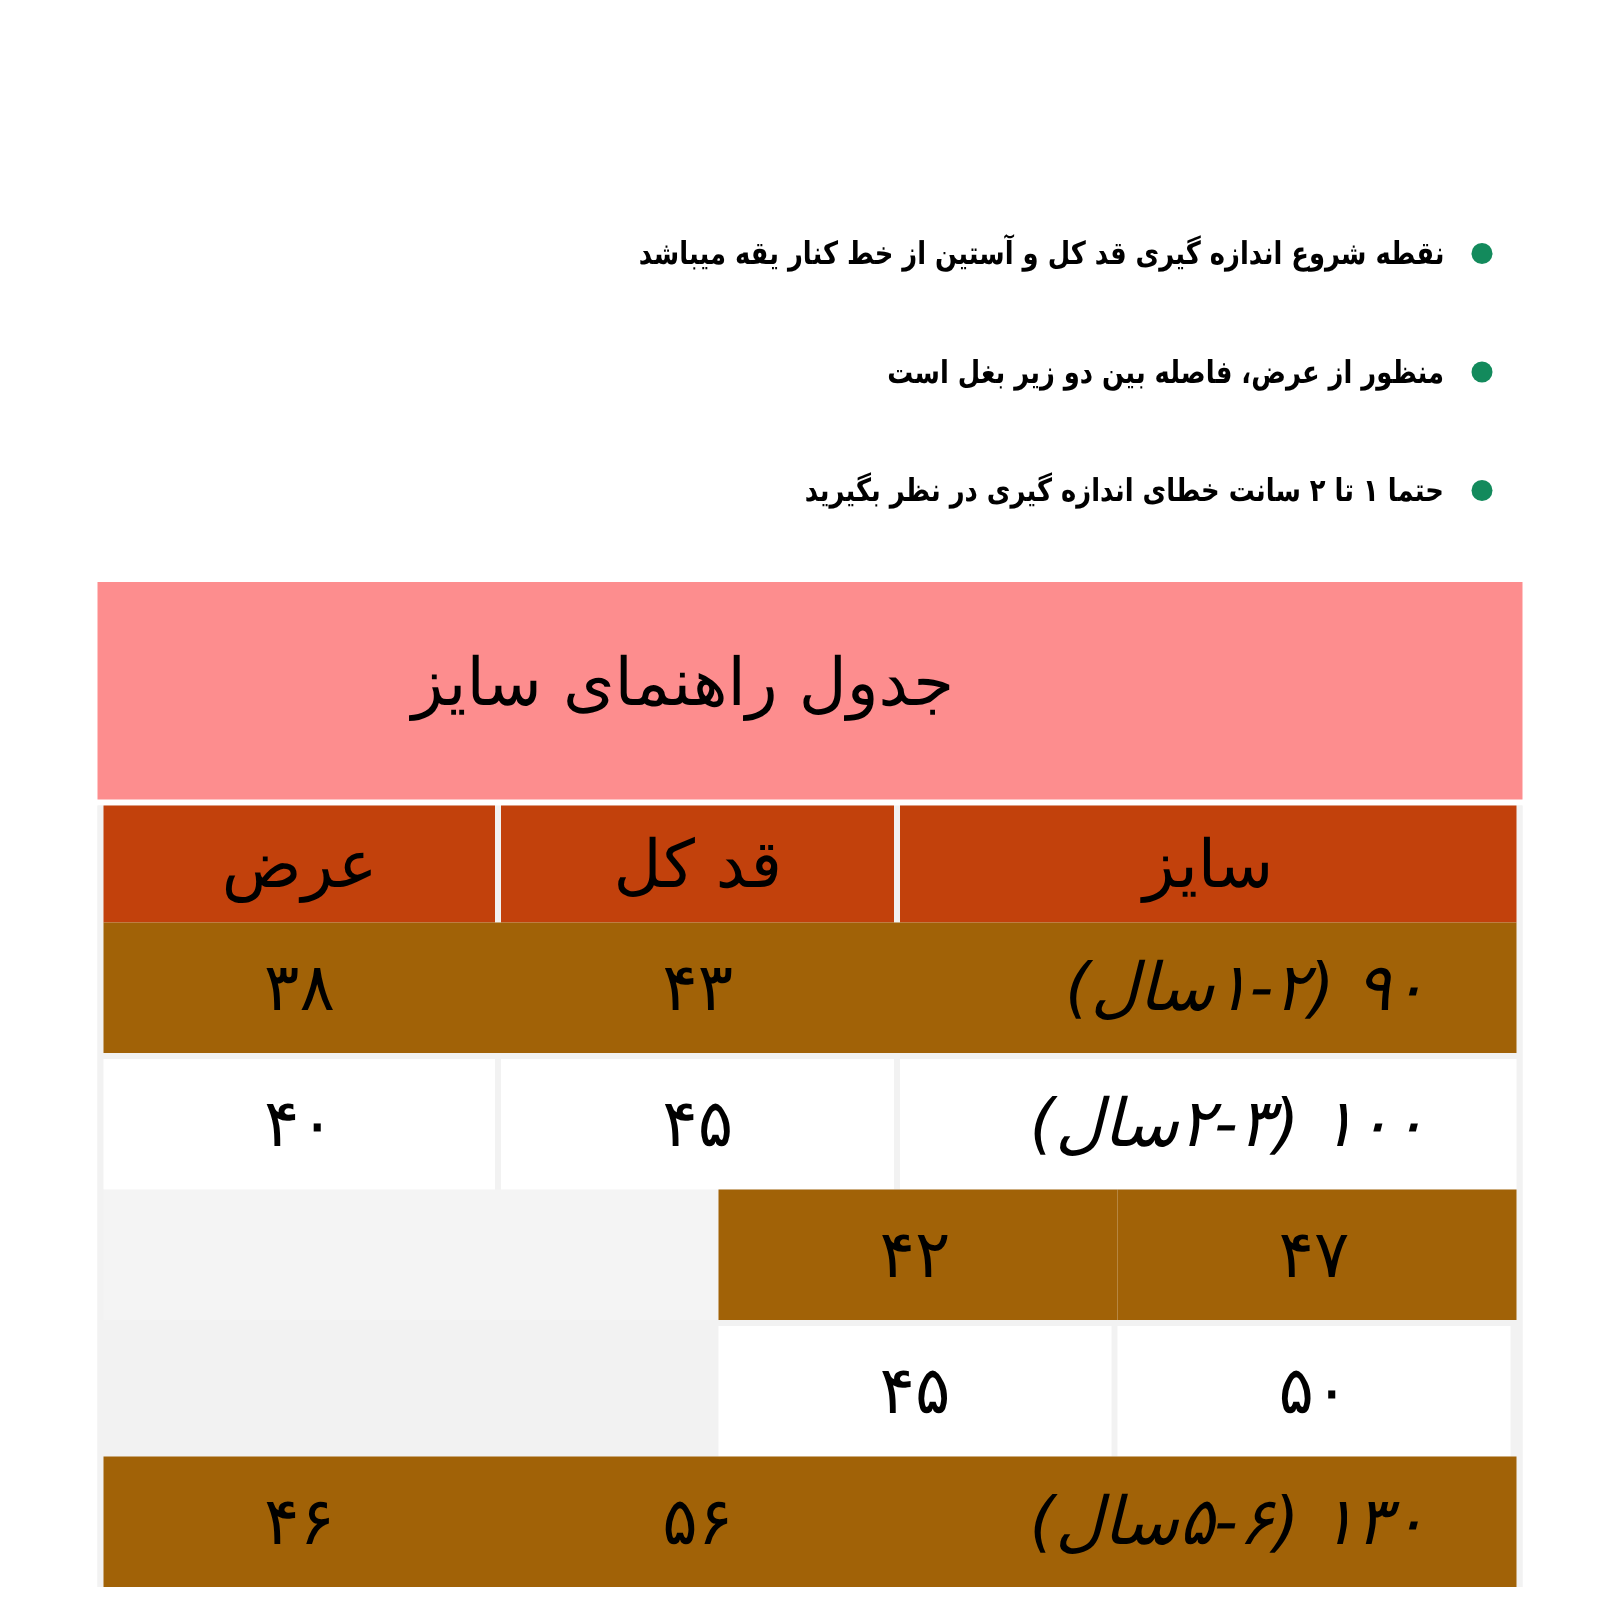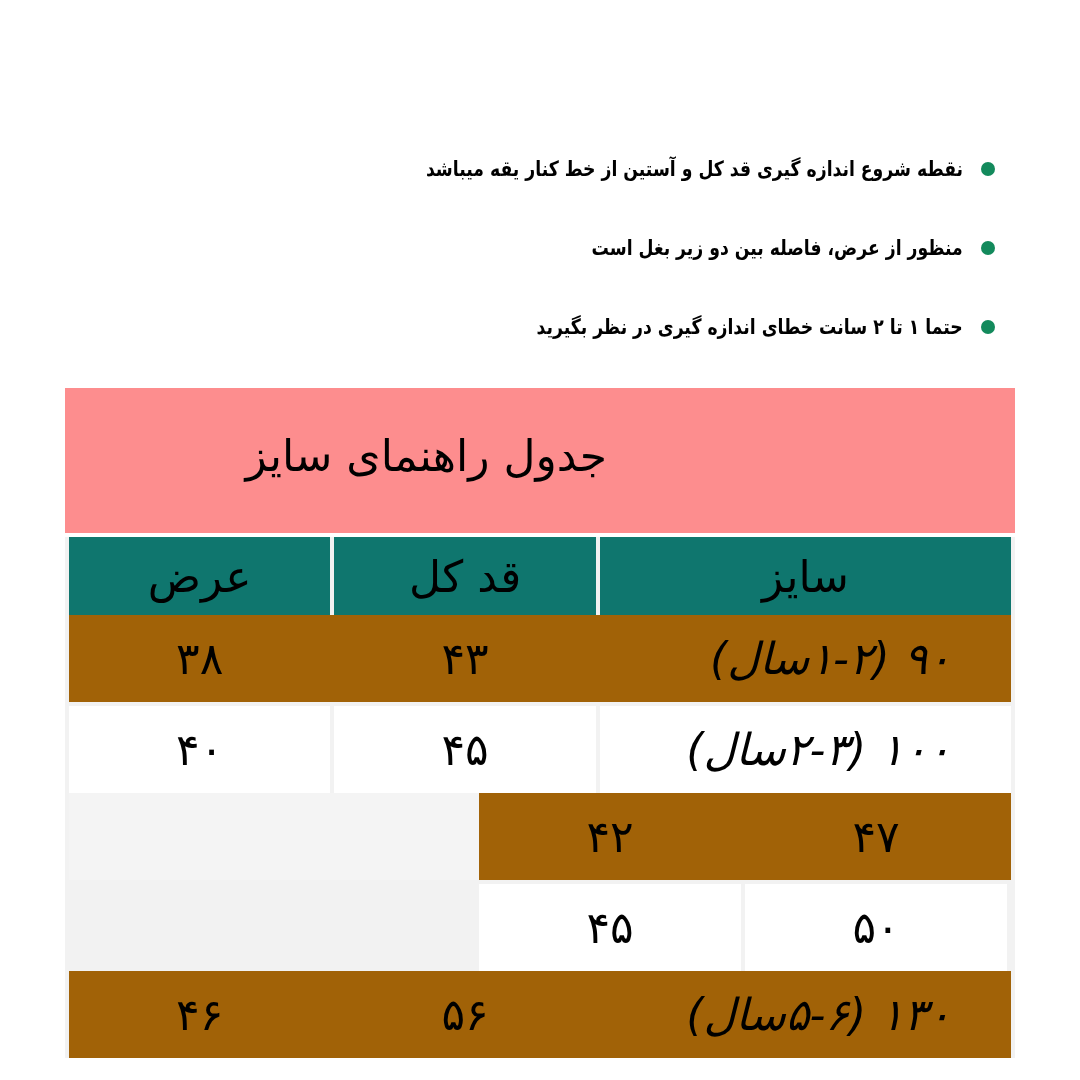--- a/index.html
+++ b/index.html
@@ -5,29 +5,29 @@
   html, body { margin:0; padding:0; }
   body { width:1080px; height:1080px; background:#ffffff; position:relative; overflow:hidden;
          font-family:"DejaVu Sans", sans-serif; color:#000; }
   .notes { position:absolute; top:149px; right:85px; width:700px; direction:rtl; }
   .note { display:flex; align-items:center; height:40px; margin-bottom:39px; }
   .bullet { width:14px; height:14px; border-radius:50%; background:#138a5c; margin-left:18px; flex:0 0 14px; }
   .note-text { font-family:"DejaVu Sans", sans-serif; font-weight:bold; font-size:21px; letter-spacing:-0.5px;
                transform:scaleX(0.82); transform-origin:right center; white-space:nowrap; }
   .table-wrap { position:absolute; left:65px; top:388px; width:950px; }
   .title-band { height:145px; background:#fd8d8e; position:relative; direction:rtl; }
-  .title { position:absolute; right:408px; top:42px; font-size:44px; white-space:nowrap; }
+  .title { position:absolute; right:379px; top:42px; font-size:44px; white-space:nowrap; }
   .grid { border-left:4px solid #f2f2f2; border-right:4px solid #f2f2f2; background:#f2f2f2; }
   .row { display:flex; direction:rtl; height:87px; margin-top:4px; }
   .row.header { height:78px; margin-top:4px; }
   .cell { display:flex; align-items:center; justify-content:center; font-size:44px; }
   .row .c-size { width:412px; }
   .row .c-len  { width:262px; margin-right:4px; }
   .row .c-wid  { width:262px; margin-right:4px; }
-  .row.header .cell { background:#0f766e; }
+  .row.header .cell { background:#c2410c; }
   .row.odd .cell { background:#a16207; }
   .row.even .cell { background:#fff; }
   .row.odd { margin-top:0; background:#f4f4f4; }
   .row.odd .c-len, .row.odd .c-wid { margin-right:0; padding-right:4px; }
   .c-size .txt { direction:rtl; unicode-bidi:plaintext;font-style:italic; }
   .row.data .c-size { justify-content:flex-start; padding-right:60px; box-sizing:border-box; }
 </style>
 </head>
 <body>
 

